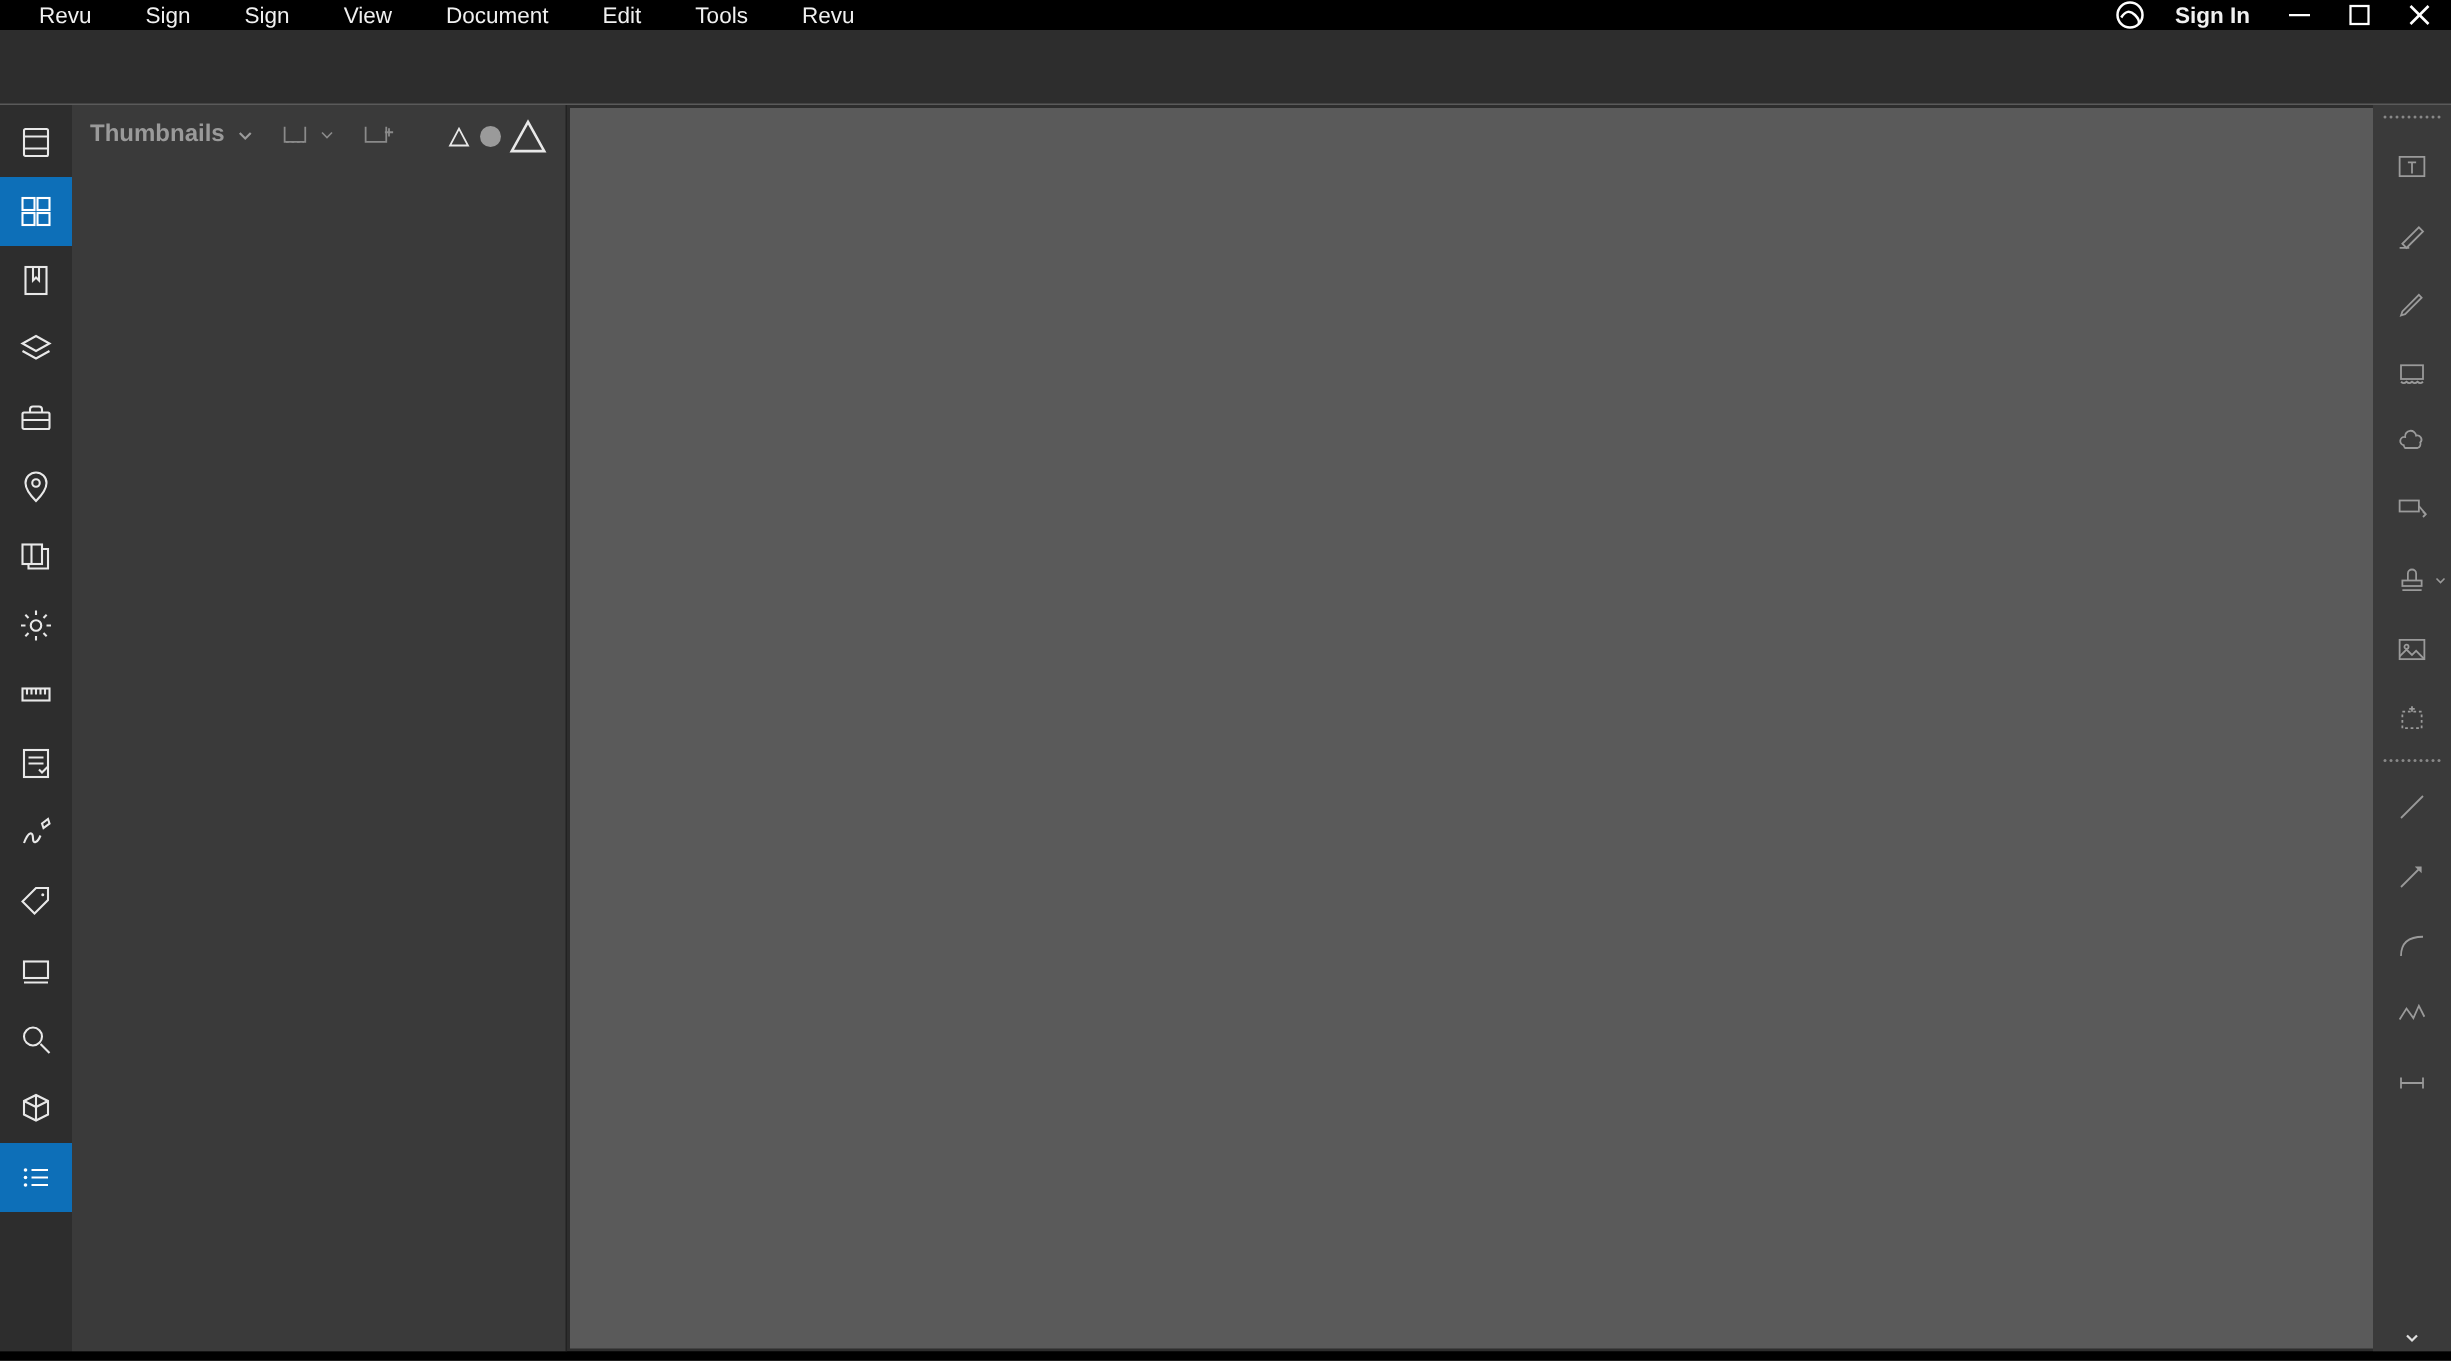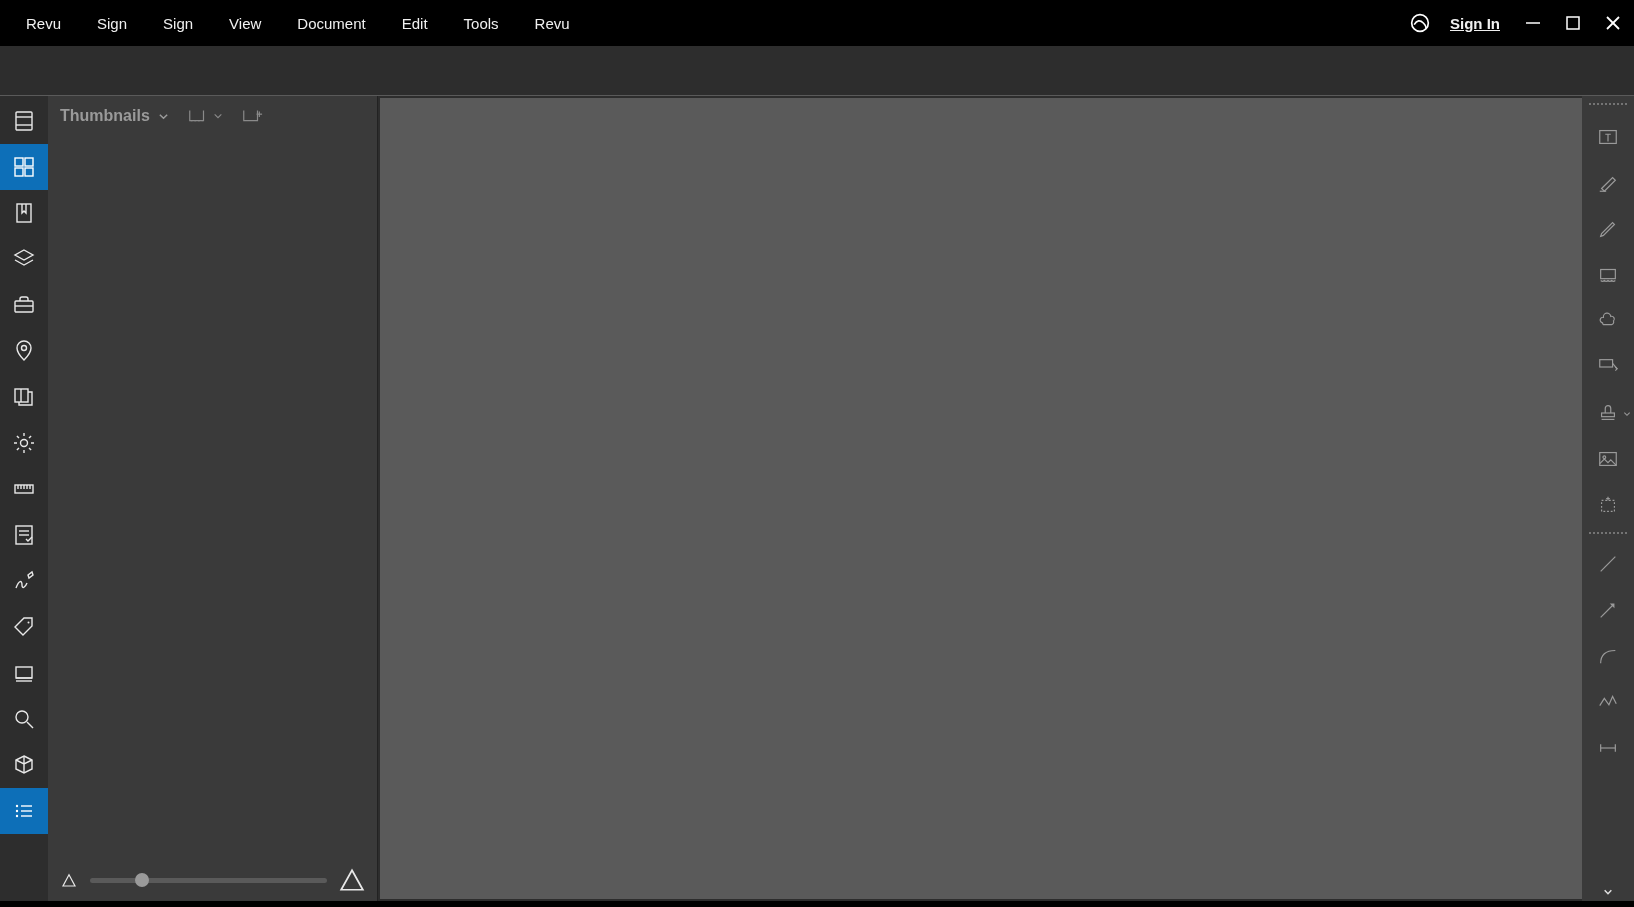--- a/index.html
+++ b/index.html
@@ -9,40 +9,40 @@
     font-family: "Segoe UI", Arial, sans-serif;
     color: #ffffff;
     display: flex;
     flex-direction: column;
     height: 907px;
     width: 1634px;
   }
 
   
   .menubar {
-    height: 46px;
+    height: 20px;
     background: #000;
     display: flex;
     align-items: center;
     padding: 0 8px 0 8px;
     font-size: 15px;
     color: #f0f0f0;
   }
   .menubar .menu-left { display: flex; align-items: center; gap: 0; }
   .menubar .menu-item {
     padding: 4px 18px;
     cursor: default;
   }
   .menubar .spacer { flex: 1; }
   .menubar .menu-right { display: flex; align-items: center; gap: 14px; }
 
   .brand-icon svg { width: 20px; height: 20px; display: block; }
   .win-btn { width: 26px; height: 26px; display: flex; align-items: center; justify-content: center; }
   .win-btn svg { width: 16px; height: 16px; }
-  .sign-in { font-weight: 600; font-size: 15px; padding: 0 6px; text-decoration: underline; }
+  .sign-in { font-weight: 600; font-size: 15px; padding: 0 6px; }
 
   
   .subbar {
     height: 50px;
     background: #2d2d2d;
     border-bottom: 1px solid #5a5a5a;
   }
 
   
   .workspace {
@@ -72,21 +72,20 @@
   }
   .rail-btn svg { width: 24px; height: 24px; stroke: #e8e8e8; fill: none; stroke-width: 1.4; }
   .rail-btn.active { background: #0d6fb8; }
   .rail-btn.active svg { stroke: #ffffff; }
 
   
   .thumbnails-panel {
     width: 330px;
     background: #3a3a3a;
     display: flex;
-    flex-direction: column;
     border-right: 1px solid #222;
   }
   .thumb-header {
     height: 40px;
     display: flex;
     align-items: center;
     gap: 8px;
     padding: 0 12px;
     color: #9a9a9a;
     font-size: 16px;

